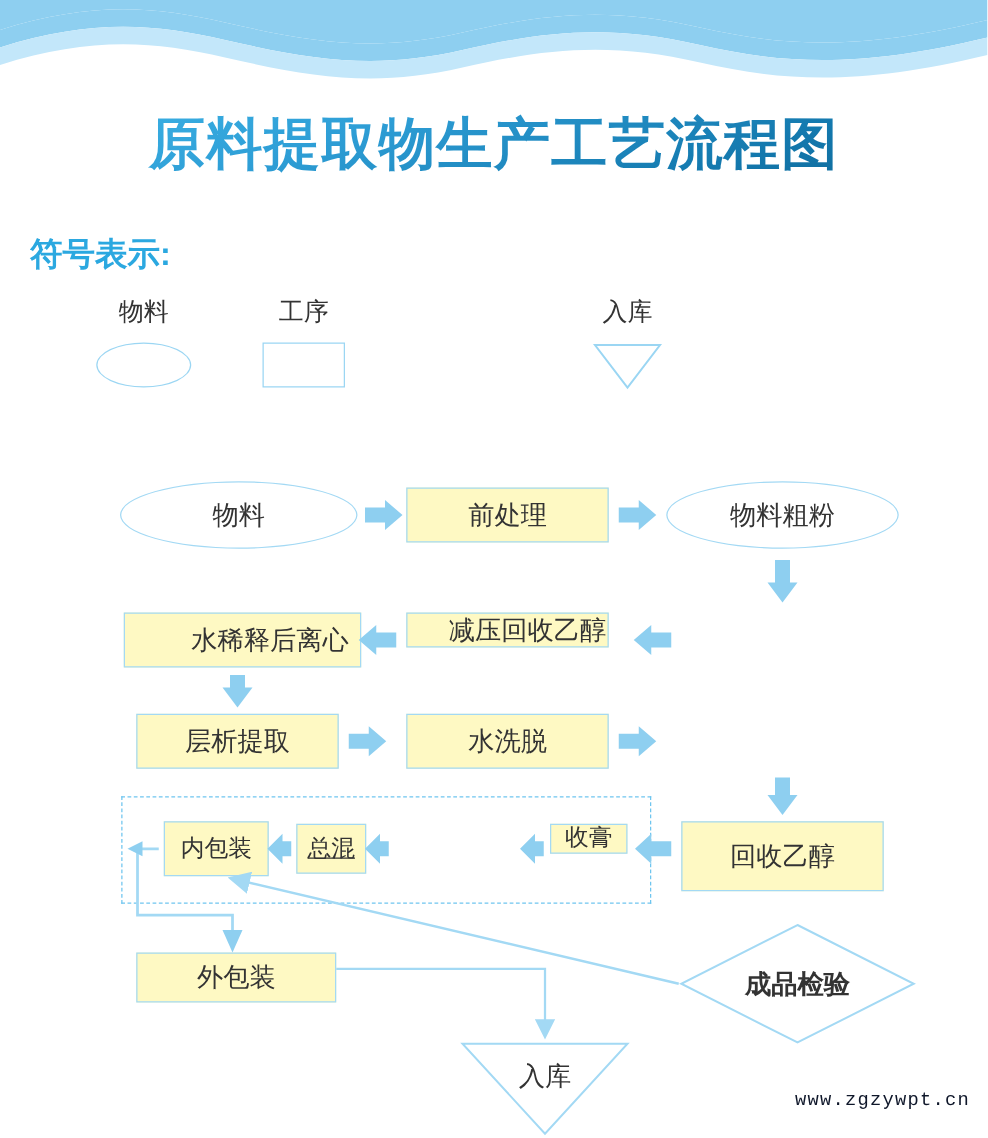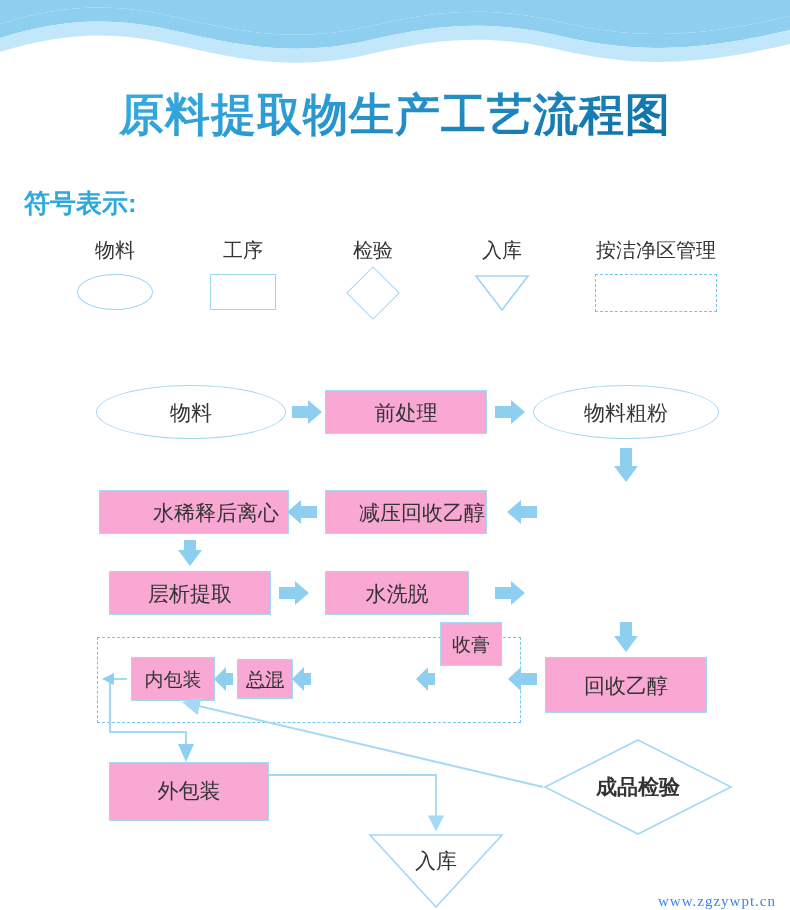--- a/index.html
+++ b/index.html
@@ -47,21 +47,21 @@
   
   .node{
     position:absolute;
     box-sizing:border-box;
     display:flex;align-items:center;justify-content:center;
     color:#333333;
     font-size:21px;
     white-space:nowrap;
     line-height:1;
   }
-  .node.box{border:1.6px solid #a3d9f4;background:#f9a8d4;}
+  .node.box{border:1.6px solid #a3d9f4;background:#fef9c3;}
   .node.ellipse{border:1.6px solid #a3d9f4;border-radius:50%;background:#ffffff;}
   .node.small{font-size:19px;}
 
   .node-diamond{position:absolute;}
   .node-diamond .dtext{
     position:absolute;left:0;top:0;width:100%;height:100%;
     display:flex;align-items:center;justify-content:center;
     font-size:21px;color:#333333;white-space:nowrap;
   }
   .node-tri{position:absolute;}
@@ -74,23 +74,23 @@
   
   .cleanzone{
     position:absolute;border:1.6px dashed #6fc5ef;box-sizing:border-box;
     background:transparent;
   }
 
   
   .overlay{position:absolute;left:0;top:0;width:790px;height:910px;pointer-events:none;}
 
   .watermark{
-    position:absolute;right:14px;bottom:0;
-    font-family:Liberation Serif, serif;
-    font-size:15px;color:#3b82f6;letter-spacing:1px;white-space:nowrap;
+    position:absolute;right:14px;bottom:21px;
+    font-family:Liberation Mono, monospace;
+    font-size:15px;color:#0f172a;letter-spacing:1px;white-space:nowrap;
   }
 </style>
 </head>
 <body>
 
 <div id="stage">
 
   <div class="wave-wrap">
     <svg width="790" height="70" viewBox="0 0 790 70">
       <path d="M0,24 C 70,2 120,4 180,18 C 250,34 300,42 370,26 C 440,10 490,6 560,22 C 630,38 690,40 790,16 L790,0 L0,0 Z" fill="#8ecff0"></path>
@@ -108,68 +108,60 @@
     <div class="legend-item" style="left:75px;top:0;width:80px;">
       <div class="legend-label">物料</div>
       <div class="legend-shape sh-ellipse"></div>
     </div>
 
     <div class="legend-item" style="left:203px;top:0;width:80px;">
       <div class="legend-label">工序</div>
       <div class="legend-shape sh-rect"></div>
     </div>
 
-    <div class="legend-item" style="left:333px;top:0;width:80px;">
-      <div class="legend-label">检验</div>
-      <div class="legend-shape sh-diamond"></div>
-    </div>
 
     <div class="legend-item" style="left:462px;top:0;width:80px;">
       <div class="legend-label">入库</div>
       <div class="legend-shape" style="width:80px;height:40px;">
         <svg width="56" height="38" viewBox="0 0 56 38" style="display:block;margin:0 auto;">
           <polygon points="2,2 54,2 28,36" fill="none" stroke="#9bd6f3" stroke-width="1.6"></polygon>
         </svg>
       </div>
     </div>
 
-    <div class="legend-item" style="left:566px;top:0;width:180px;">
-      <div class="legend-label">按洁净区管理</div>
-      <div class="legend-shape sh-dashrect"></div>
-    </div>
   </div>
 
   <div class="cleanzone" style="left:97px;top:637px;width:424px;height:86px;"></div>
 
   <div class="node ellipse" style="left:96px;top:385px;width:190px;height:54px;">物料</div>
 
   <div class="node box" style="left:325px;top:390px;width:162px;height:44px;">前处理</div>
 
   <div class="node ellipse" style="left:533px;top:385px;width:186px;height:54px;">物料粗粉</div>
 
 
-  <div class="node box" style="left:325px;top:490px;width:162px;height:44px;padding-left:32px;">减压回收乙醇</div>
+  <div class="node box" style="left:325px;top:490px;width:162px;height:28px;padding-left:32px;">减压回收乙醇</div>
 
   <div class="node box" style="left:99px;top:490px;width:190px;height:44px;padding-left:44px;">水稀释后离心</div>
 
   <div class="node box" style="left:109px;top:571px;width:162px;height:44px;">层析提取</div>
 
-  <div class="node box" style="left:325px;top:571px;width:144px;height:44px;text-align:center;">水洗脱</div>
+  <div class="node box" style="left:325px;top:571px;width:162px;height:44px;text-align:center;">水洗脱</div>
 
 
   <div class="node box" style="left:545px;top:657px;width:162px;height:56px;">回收乙醇</div>
 
-  <div class="node box small" style="left:440px;top:622px;width:62px;height:44px;">收膏</div>
+  <div class="node box small" style="left:440px;top:659px;width:62px;height:24px;font-family:Liberation Mono, monospace;">收膏</div>
 
 
   <div class="node box small" style="left:237px;top:659px;width:56px;height:40px;text-decoration:underline;">总混</div>
 
   <div class="node box small" style="left:131px;top:657px;width:84px;height:44px;">内包装</div>
 
-  <div class="node box" style="left:109px;top:762px;width:160px;height:59px;font-family:Liberation Serif, serif;">外包装</div>
+  <div class="node box" style="left:109px;top:762px;width:160px;height:40px;">外包装</div>
 
   <div class="node-diamond" style="left:543px;top:738px;width:190px;height:98px;font-weight:bold;">
     <svg width="190" height="98" viewBox="0 0 190 98" style="display:block;">
       <polygon points="95,2 188,49 95,96 2,49" fill="none" stroke="#a3d9f4" stroke-width="1.6"></polygon>
     </svg>
     <div class="dtext">成品检验</div>
   </div>
 
   <div class="node-tri" style="left:368px;top:833px;width:136px;height:76px;">
     <svg width="136" height="76" viewBox="0 0 136 76" style="display:block;">

